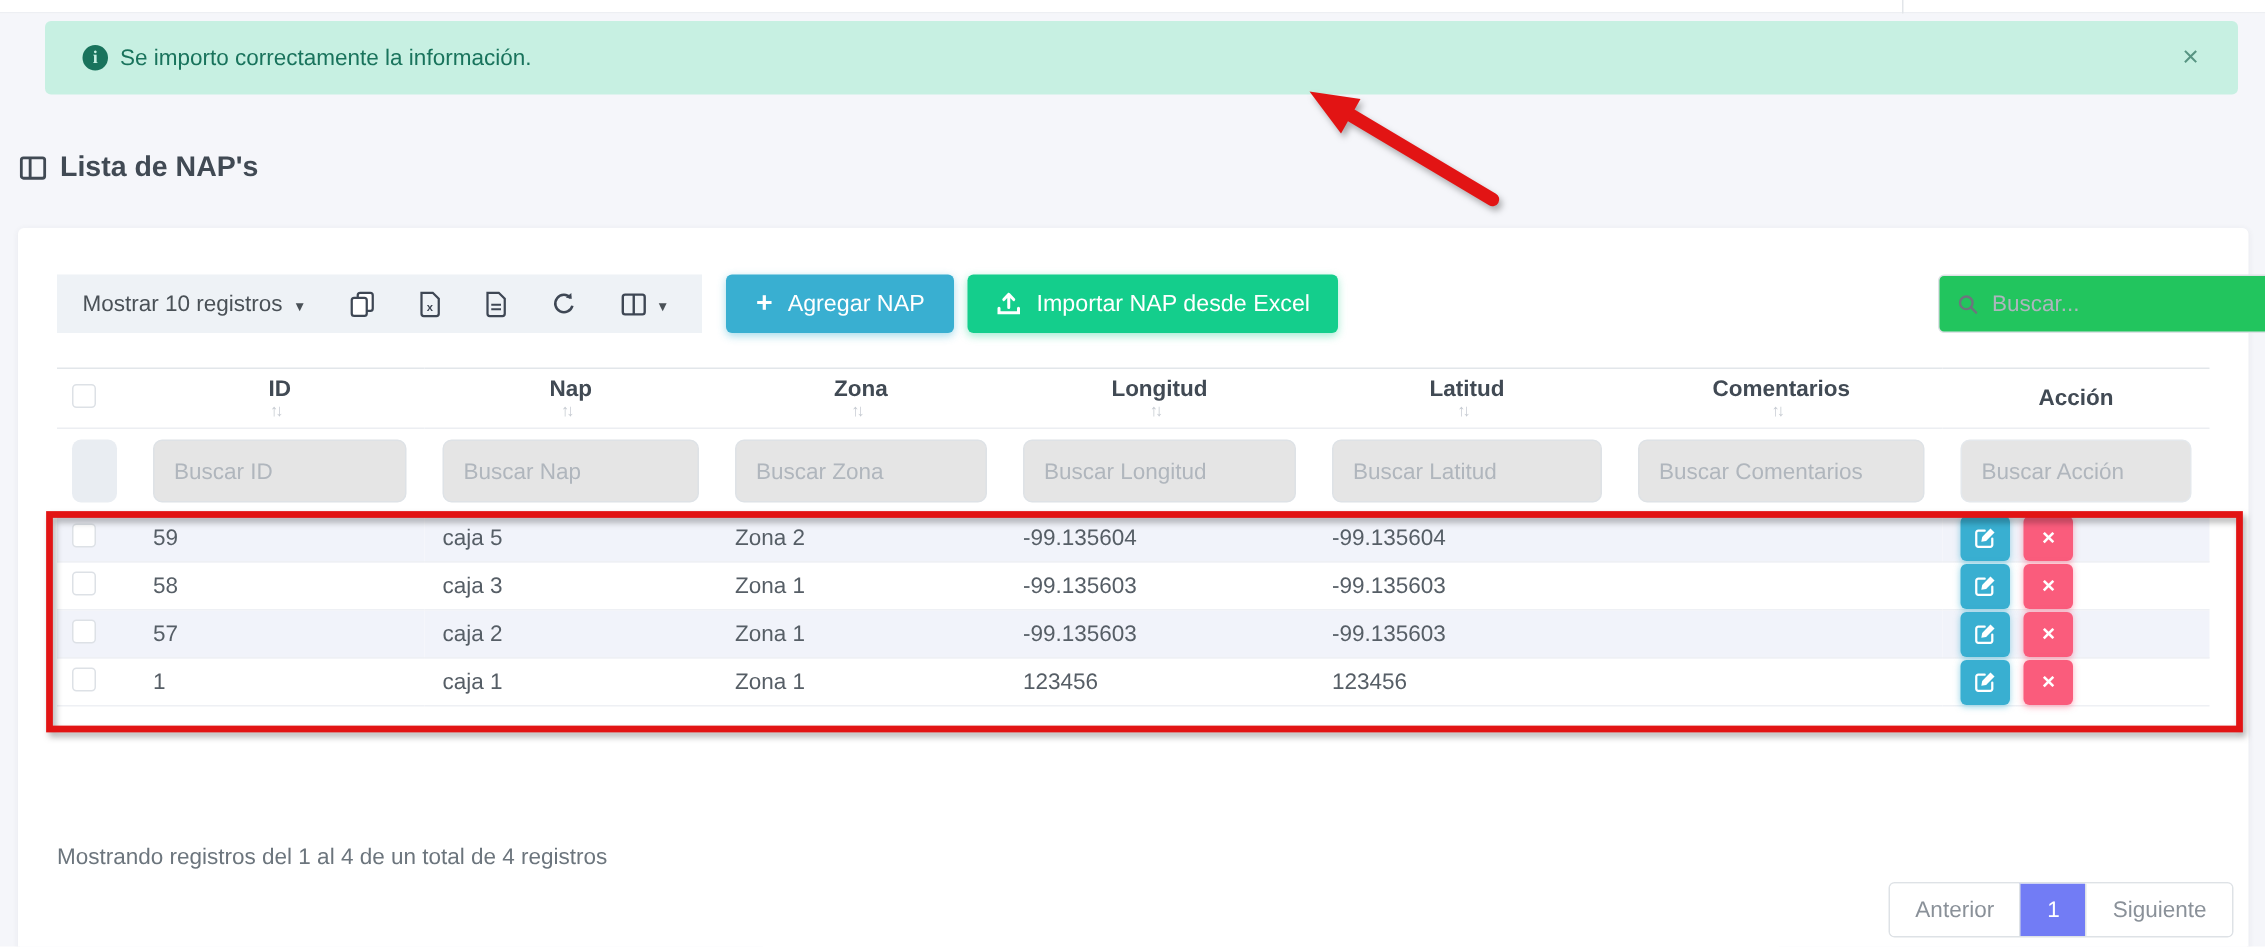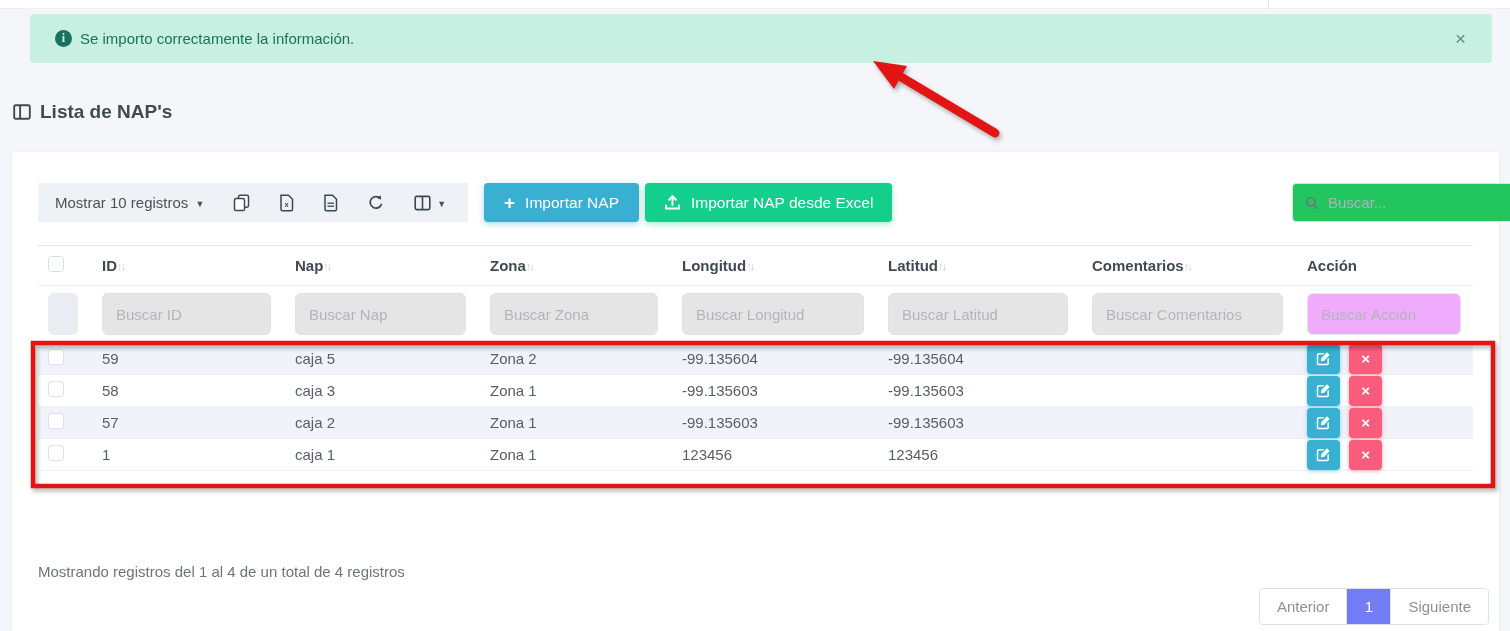--- a/index.html
+++ b/index.html
@@ -73,29 +73,29 @@
   .search-box input { border:none; outline:none; flex:1; font-size:15px; font-family:inherit; color:#4b545c; background:transparent; }
   .search-box input::placeholder { color:#adb5bd; }
 
   
   table.dt { position:absolute; left:26px; top:93px; width:1435px; border-collapse:collapse; table-layout:fixed; }
   table.dt th, table.dt td { text-align:left; padding:0 12px; font-size:15px; }
   thead tr.head-row th {
     height:40px; color:#414a54; font-weight:bold;
     border-top:1px solid #e2e6ea; border-bottom:1px solid #eceef2;
   }
-  .th-inner { display:flex; align-items:center; justify-content:flex-start; }
+  .th-inner { display:flex; align-items:center; justify-content:center;flex-direction:column; }
   .sort { color:#c5cad1; font-size:11px; letter-spacing:-2px; padding-right:6px; font-weight:normal; }
   thead tr.filter-row td { height:57px; border-bottom:1px solid #eceef2; }
   .filter-input {
     width:100%; height:42px; border:1px solid #dee2e6; border-radius:6px;
     padding:0 13px; font-size:15px; font-family:inherit; color:#4b545c; background:#e5e5e5; outline:none;
   }
   .filter-input::placeholder { color:#b0b6bd; }
-  .filter-input.disabled { background:#f0abfc; border-color:#e4e8ec; }
+  .filter-input.disabled { background:#e5e5e5; border-color:#e4e8ec; }
   .filter-cbx-box { width:30px; height:42px; background:#e9edf2; border-radius:6px; }
 
   tbody td { height:32px; border-bottom:1px solid #eef0f4; color:#565e66; }
   tbody tr:nth-child(odd) { background:#f1f3fa; }
   .cbx { display:inline-block; width:16px; height:16px; border:1px solid #dde1e6; border-radius:3px; background:#fff; cursor:pointer; }
   .col-cbx { padding-left:10px !important; }
 
   .btn-edit, .btn-delete {
     width:33px; height:30px; border:none; border-radius:4px; cursor:pointer;
     display:inline-flex; align-items:center; justify-content:center; vertical-align:middle;
@@ -177,21 +177,21 @@
       <svg width="17" height="16" viewBox="0 0 17 16">
         <rect x="1.2" y="1.4" width="14.6" height="13.2" rx="1.6" fill="none" stroke="#3e4754" stroke-width="1.6"></rect>
         <line x1="8.5" y1="1.4" x2="8.5" y2="14.6" stroke="#3e4754" stroke-width="1.6"></line>
       </svg>
       <span class="caret" style="margin-left:6px">▼</span>
     </button>
   </div>
 
   <button class="btn btn-add">
     <span class="plus">+</span>
-    <span>Importar NAP</span>
+    <span>Agregar NAP</span>
   </button>
 
   <button class="btn btn-import">
     <svg width="17" height="17" viewBox="0 0 17 17">
       <path d="M8.5 11 V2.5 M8.5 2.2 L5.2 5.7 M8.5 2.2 L11.8 5.7" fill="none" stroke="#ffffff" stroke-width="2" stroke-linecap="round" stroke-linejoin="round"></path>
       <path d="M2 11.5 v3 h13 v-3" fill="none" stroke="#ffffff" stroke-width="2" stroke-linecap="round"></path>
     </svg>
     <span>Importar NAP desde Excel</span>
   </button>
 

